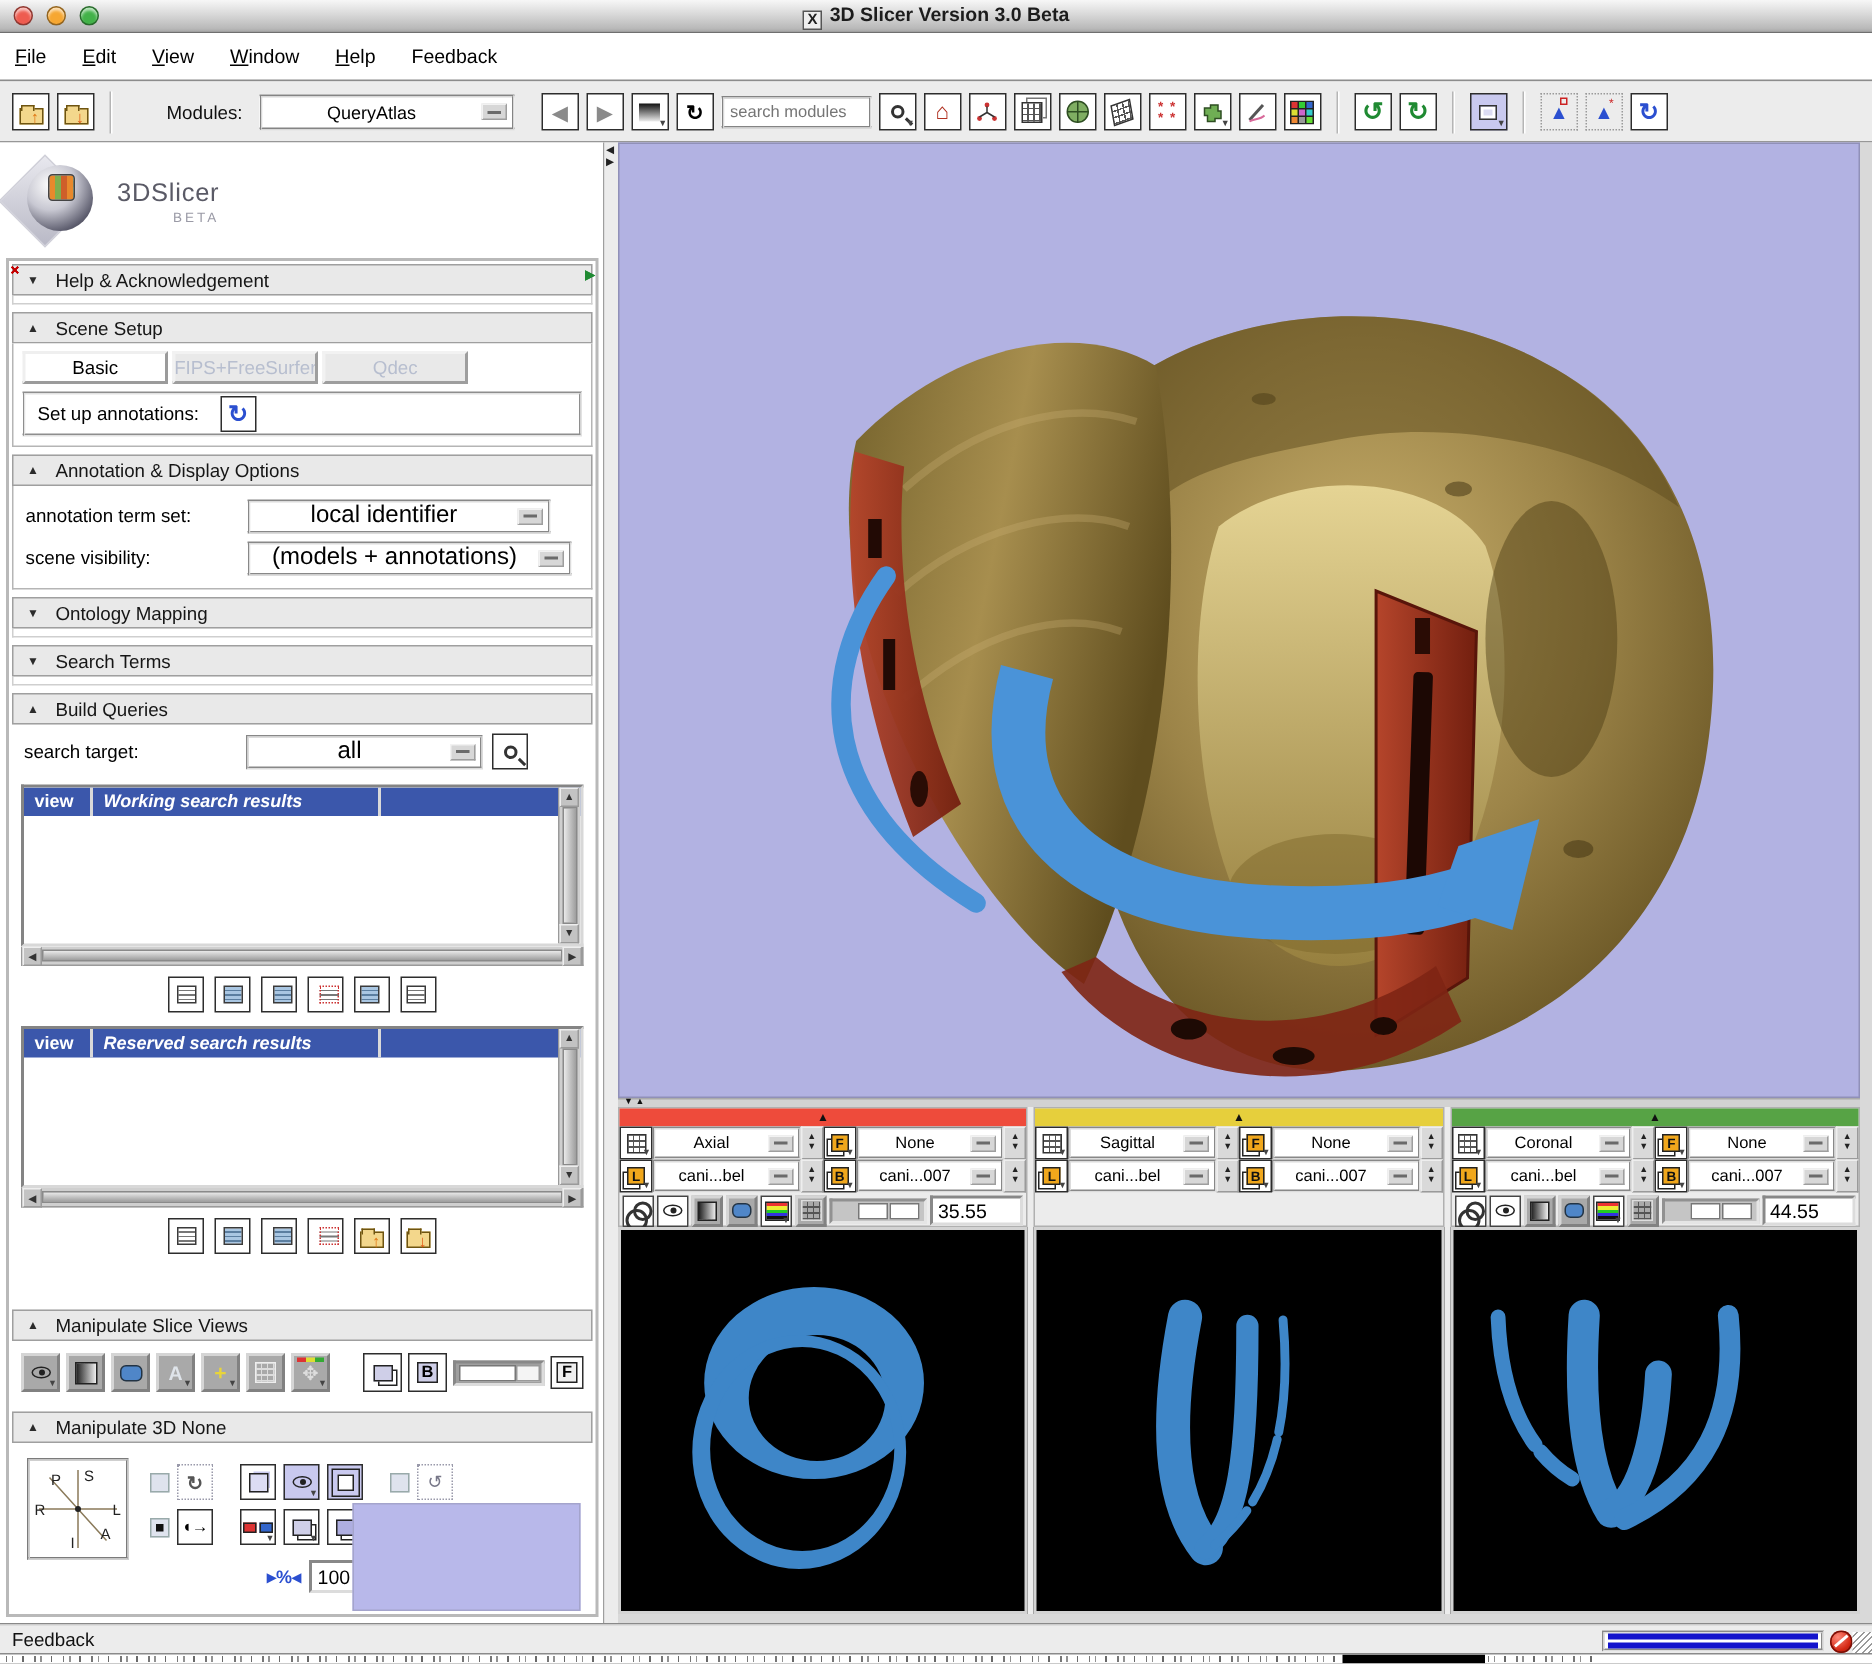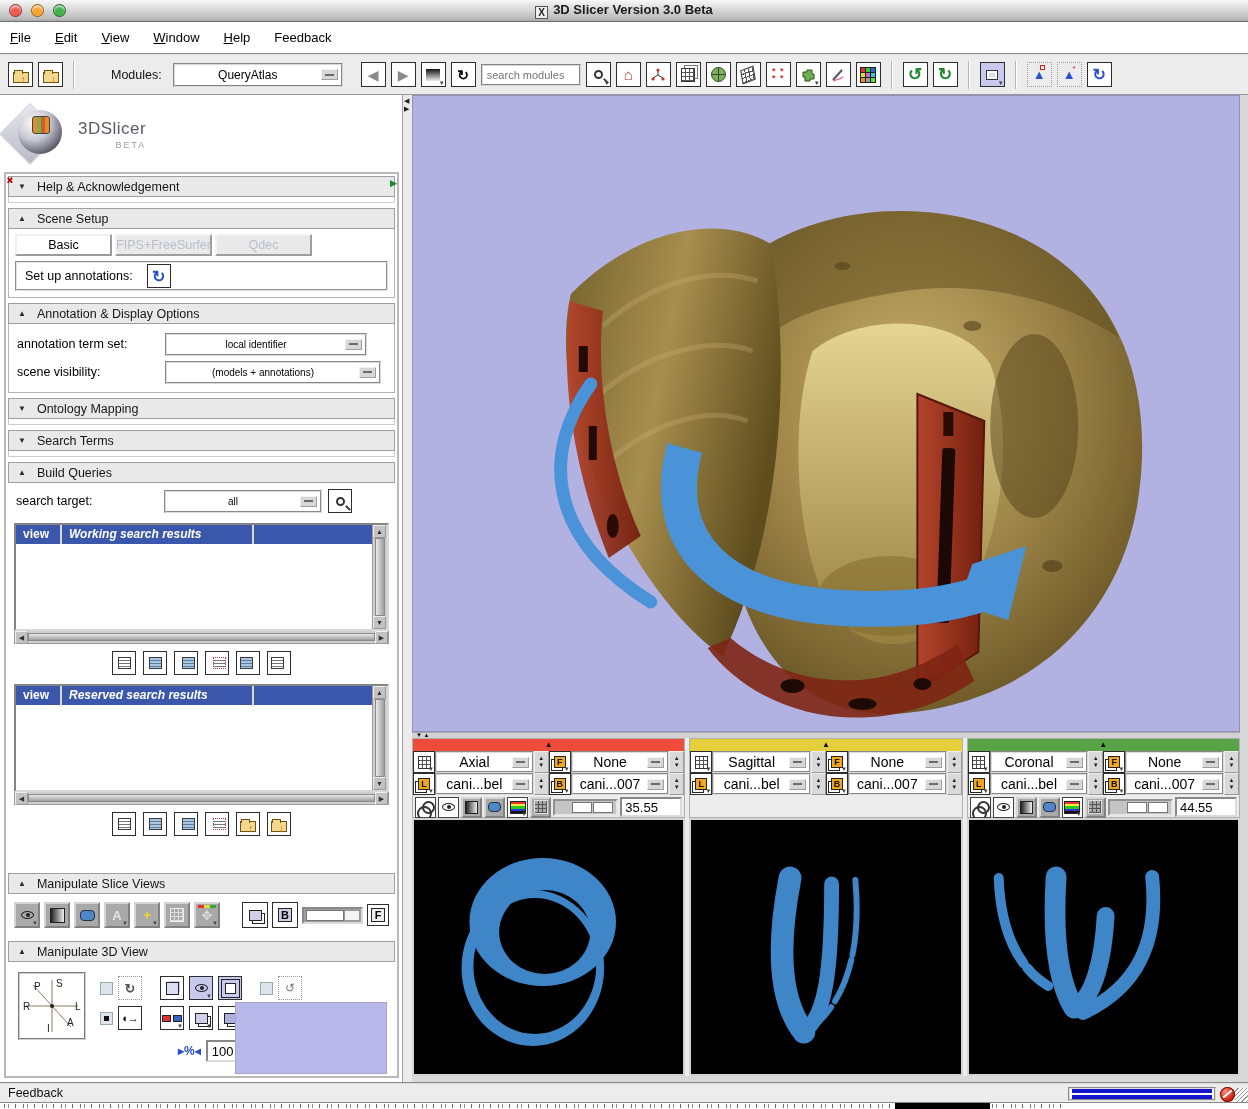--- a/index.html
+++ b/index.html
@@ -76,21 +76,21 @@
 .sectbody { border:1px solid #b5b5b5; border-top:none; flex:none; background:#fff; }
 .tabsrow { display:flex; gap:3px; padding:5px 6px 2px 6px; }
 .tab { width:97px; height:22px; font-size:12.5px; display:flex; align-items:center; justify-content:center;
   overflow:hidden; white-space:nowrap; }
 .tab.active { background:#fff; border:2px outset #efefef; color:#000; }
 .tab.dis { background:#e9e9e9; border:2px outset #f2f2f2; color:#b7becf; }
 .annotrow { margin:3px 6px 6px 6px; border:2px groove #e2e2e2; height:30px; display:flex; align-items:center; padding-left:8px; gap:14px; font-size:12.5px;}
 .sbtn { width:24px; height:24px; background:#fff; border:1px solid #2d2d2d; display:flex; align-items:center; justify-content:center; flex:none;}
 .formrow { display:flex; align-items:center; height:28px; padding:0 8px; font-size:12.5px; }
 .formrow .lab { width:148px; text-align:left; padding-right:10px; flex:none;}
-.scombo { height:23px; background:#fff; border:2px groove #dcdcdc; display:flex; align-items:center; font-size:10px; }
+.scombo { height:23px; background:#fff; border:2px groove #dcdcdc; display:flex; align-items:center; font-size:16px; }
 .scombo .val { flex:1; text-align:center; }
 .grow { flex:1; }
 
 
 .rtwrap { margin:6px 6px 0 6px; flex:none; }
 .rtable { border:2px inset #d8d8d8; background:#fff; height:108px; position:relative; overflow:hidden;}
 .thead { display:flex; height:19px; }
 .th { background:#3b57ab; color:#fff; font-size:12px; font-weight:bold; padding:2px 7px; border-right:2px solid #d9d9d9; white-space:nowrap;}
 .th.w44 { width:46px; flex:none;} .th.wmain { width:192px; flex:none;font-style:italic;} .th.fill { flex:1; border-right:none;}
 .vscroll { position:absolute; right:0; top:0; bottom:0; width:15px; background:#cfcfcf; border-left:1px solid #9a9a9a; display:flex; flex-direction:column;}
@@ -132,21 +132,21 @@
 
 
 .view3d { position:absolute; left:0; top:0; right:8px; height:637px; background:#b2b2e2; border:1px solid #9090b8; }
 .vsep { position:absolute; left:0; top:637px; right:8px; height:6px; background:#d2d2d2; border-top:1px solid #aaa; font-size:6px; color:#111; line-height:5px; padding-left:4px;}
 .controllers { position:absolute; left:0; top:643px; right:8px; height:80px; display:flex; gap:4px; background:#ececec;}
 .ctr { flex:1; display:flex; flex-direction:column; border:1px solid #b0b0b0; background:#ececec;}
 .cbar { height:12px; flex:none; display:flex; justify-content:center; align-items:center; font-size:8px; color:#111; line-height:8px;}
 .bar0{background:#ee4b3b;} .bar1{background:#e6cf3c;} .bar2{background:#57a345;}
 .crow { display:flex; height:22px; flex:none; align-items:stretch; }
 .cbtn { width:22px; background:#fff; border:1px solid #2d2d2d; position:relative; flex:none; display:flex; align-items:center; justify-content:center;}
-.ccombo { flex:1; background:#fff; border:2px groove #dcdcdc; display:flex; align-items:center; font-size:14px; min-width:0;}
+.ccombo { flex:1; background:#fff; border:2px groove #dcdcdc; display:flex; align-items:center; font-size:11px; min-width:0;}
 .ccombo .val { flex:1; text-align:center; overflow:hidden; white-space:nowrap;}
 .spin { width:15px; flex:none; background:#d9d9d9; border:1px outset #eee; display:flex; flex-direction:column; align-items:center; justify-content:center; font-size:6px; line-height:7px; color:#222;}
 .lbadge { width:12px; height:12px; background:#f0a71c; border:1px solid #222; font-size:9px; font-weight:bold; line-height:11px; text-align:center; color:#111; box-shadow:-3px 3px 0 -1px #fff,-3px 3px 0 0 #222;}
 .c3 { display:flex; height:24px; flex:none; align-items:center; gap:2px; padding:1px 2px;}
 .c3 .ib { width:21px; height:21px; background:#fff; border:1px solid #444; display:flex; align-items:center; justify-content:center; flex:none; position:relative;}
 .c3 .ib.gray { background:#a9a9a9; border:2px outset #d5d5d5;}
 .link { width:13px; height:13px; border-radius:50%; border:2px solid #333; position:relative;}
 .link::after{ content:""; position:absolute; left:-7px; top:3px; width:11px; height:11px; border-radius:50%; border:2px solid #333;}
 .palette { width:16px; height:13px; border:1px solid #222; background:linear-gradient(#e33,#ee3,#3c3,#36c,#000) , linear-gradient(to right,#e33 0 25%,#3c3 25% 50%,#33e 50% 75%,#000 75%); background:linear-gradient(to bottom,#e33 0 20%,#ee3 20% 40%,#2c2 40% 60%,#33d 60% 80%,#111 80%);}
 .cslider { flex:1; height:17px; background:#c5c5c5; border:2px inset #e5e5e5; position:relative; min-width:50px;}
@@ -533,21 +533,21 @@
               <span class="shandle"></span>
               <span class="shandle2"></span>
             </div>
           <div class="wbtn" style="width:22px;height:22px">
               <span style="font-size:11px;font-weight:bold;border:1px solid #222;padding:0 3px;background:#eee">F</span>
             </div>
         </div>
 
         <div class="sect">
           <span class="tri">▲</span>
-          <span>Manipulate 3D View</span>
+          <span>Manipulate 3D None</span>
         </div>
         <div style="position:relative;flex:none;height:112px">
           <div class="navbox" style="position:absolute;left:10px;top:10px">
             <svg width="64" height="64" viewBox="0 0 64 64">
               <path d="M32 6 V58 M6 32 H58 M13 11 L51 53" stroke="#8a7a5a" stroke-width="1"></path>
               <circle cx="32" cy="32" r="2" fill="#222"></circle>
               <text x="14" y="16" font-size="10" fill="#222">P</text>
               <text x="36" y="13" font-size="10" fill="#222">S</text>
               <text x="55" y="36" font-size="10" fill="#222">L</text>
               <text x="3" y="36" font-size="10" fill="#222">R</text>

